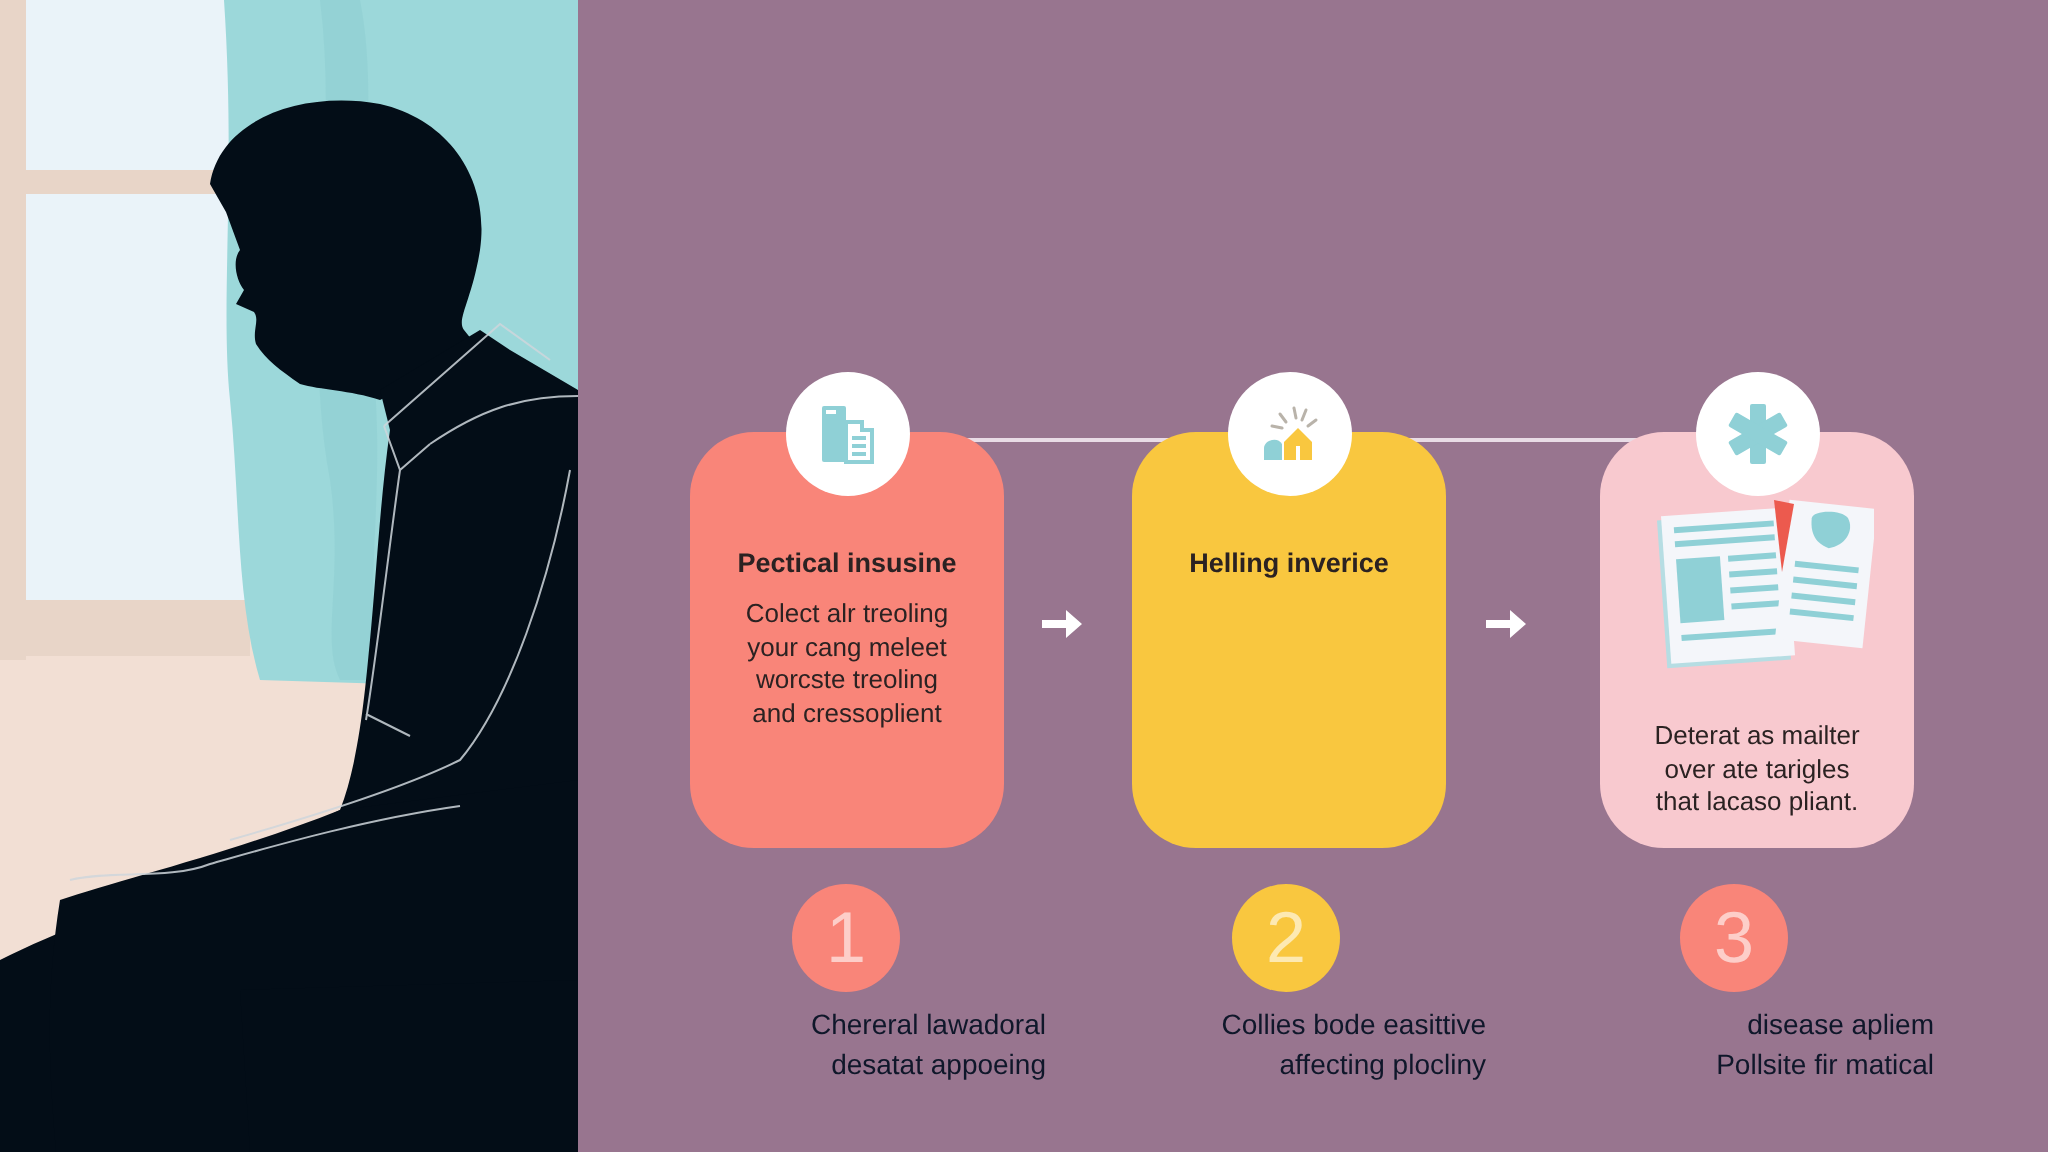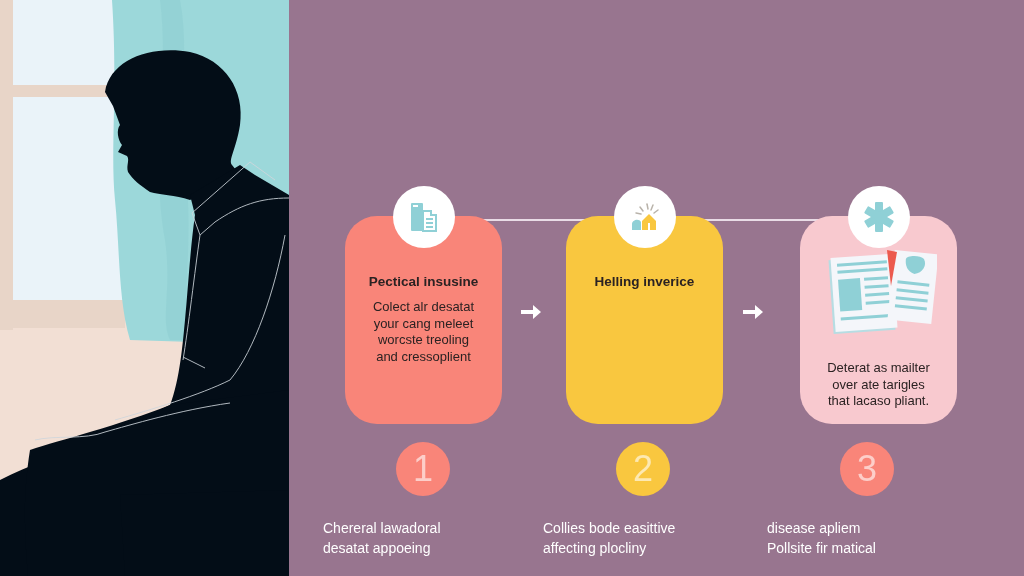--- a/index.html
+++ b/index.html
@@ -15,21 +15,21 @@
 
     .card { position: absolute; top: 216px; width: 157px; height: 208px; border-radius: 32px; }
     .card .icon-circle { position: absolute; left: 50%; top: -30px; width: 62px; height: 62px; margin-left: -31px; border-radius: 50%; background: #ffffff; display: flex; align-items: center; justify-content: center; }
     .card .card-title { position: absolute; left: 0; right: 0; top: 58px; text-align: center; font-weight: bold; font-size: 13.5px; color: #2b2222; }
     .card .card-body { position: absolute; left: 10px; right: 10px; top: 83px; text-align: center; font-size: 13px; line-height: 16.5px; color: #2b2222; }
     .card.c3 .card-body { top: 144px; }
 
     .arrow { position: absolute; top: 302px; width: 24px; height: 20px; }
 
     .num-circle { position: absolute; top: 442px; width: 54px; height: 54px; border-radius: 50%; display: flex; align-items: center; justify-content: center; font-size: 36px; color: rgba(255,255,255,0.6); }
-    .step-label { position: absolute; top: 518px; width: 200px; text-align: left; color: #ffffff; font-size: 14px; line-height: 20px; }
+    .step-label { position: absolute; top: 502px; width: 200px; text-align: right; color: #0f172a; font-size: 14px; line-height: 20px; }
   </style>
 </head>
 <body>
 
 <div class="left-panel">
   <svg width="289" height="576" viewBox="0 0 289 576">
 
     <rect x="0" y="0" width="289" height="576" fill="#f2dfd4"></rect>
 
     <rect x="0" y="0" width="125" height="320" fill="#eaf3f9"></rect>
@@ -76,21 +76,21 @@
       <rect x="2" y="2" width="12" height="28" rx="1" fill="#8fd0d6"></rect>
       <rect x="4" y="4" width="5" height="2" fill="#ffffff"></rect>
       <path d="M14 10 L22 10 L22 14 L27 14 L27 30 L14 30 Z" fill="#ffffff" stroke="#8fd0d6" stroke-width="2"></path>
       <line x1="17" y1="18" x2="24" y2="18" stroke="#8fd0d6" stroke-width="2"></line>
       <line x1="17" y1="22" x2="24" y2="22" stroke="#8fd0d6" stroke-width="2"></line>
       <line x1="17" y1="26" x2="24" y2="26" stroke="#8fd0d6" stroke-width="2"></line>
     </svg>
   </div>
   <div class="card-title">Pectical insusine</div>
   <div class="card-body">
-    <div>Colect alr desatat</div>
+    <div>Colect alr treoling</div>
     <div>your cang meleet</div>
     <div>worcste treoling</div>
     <div>and cressoplient</div>
   </div>
 </div>
 
 <svg class="arrow" style="left:519px;" viewBox="0 0 24 20">
   <path d="M2 8 L14 8 L14 3 L22 10 L14 17 L14 12 L2 12 Z" fill="#ffffff"></path>
 </svg>
 

